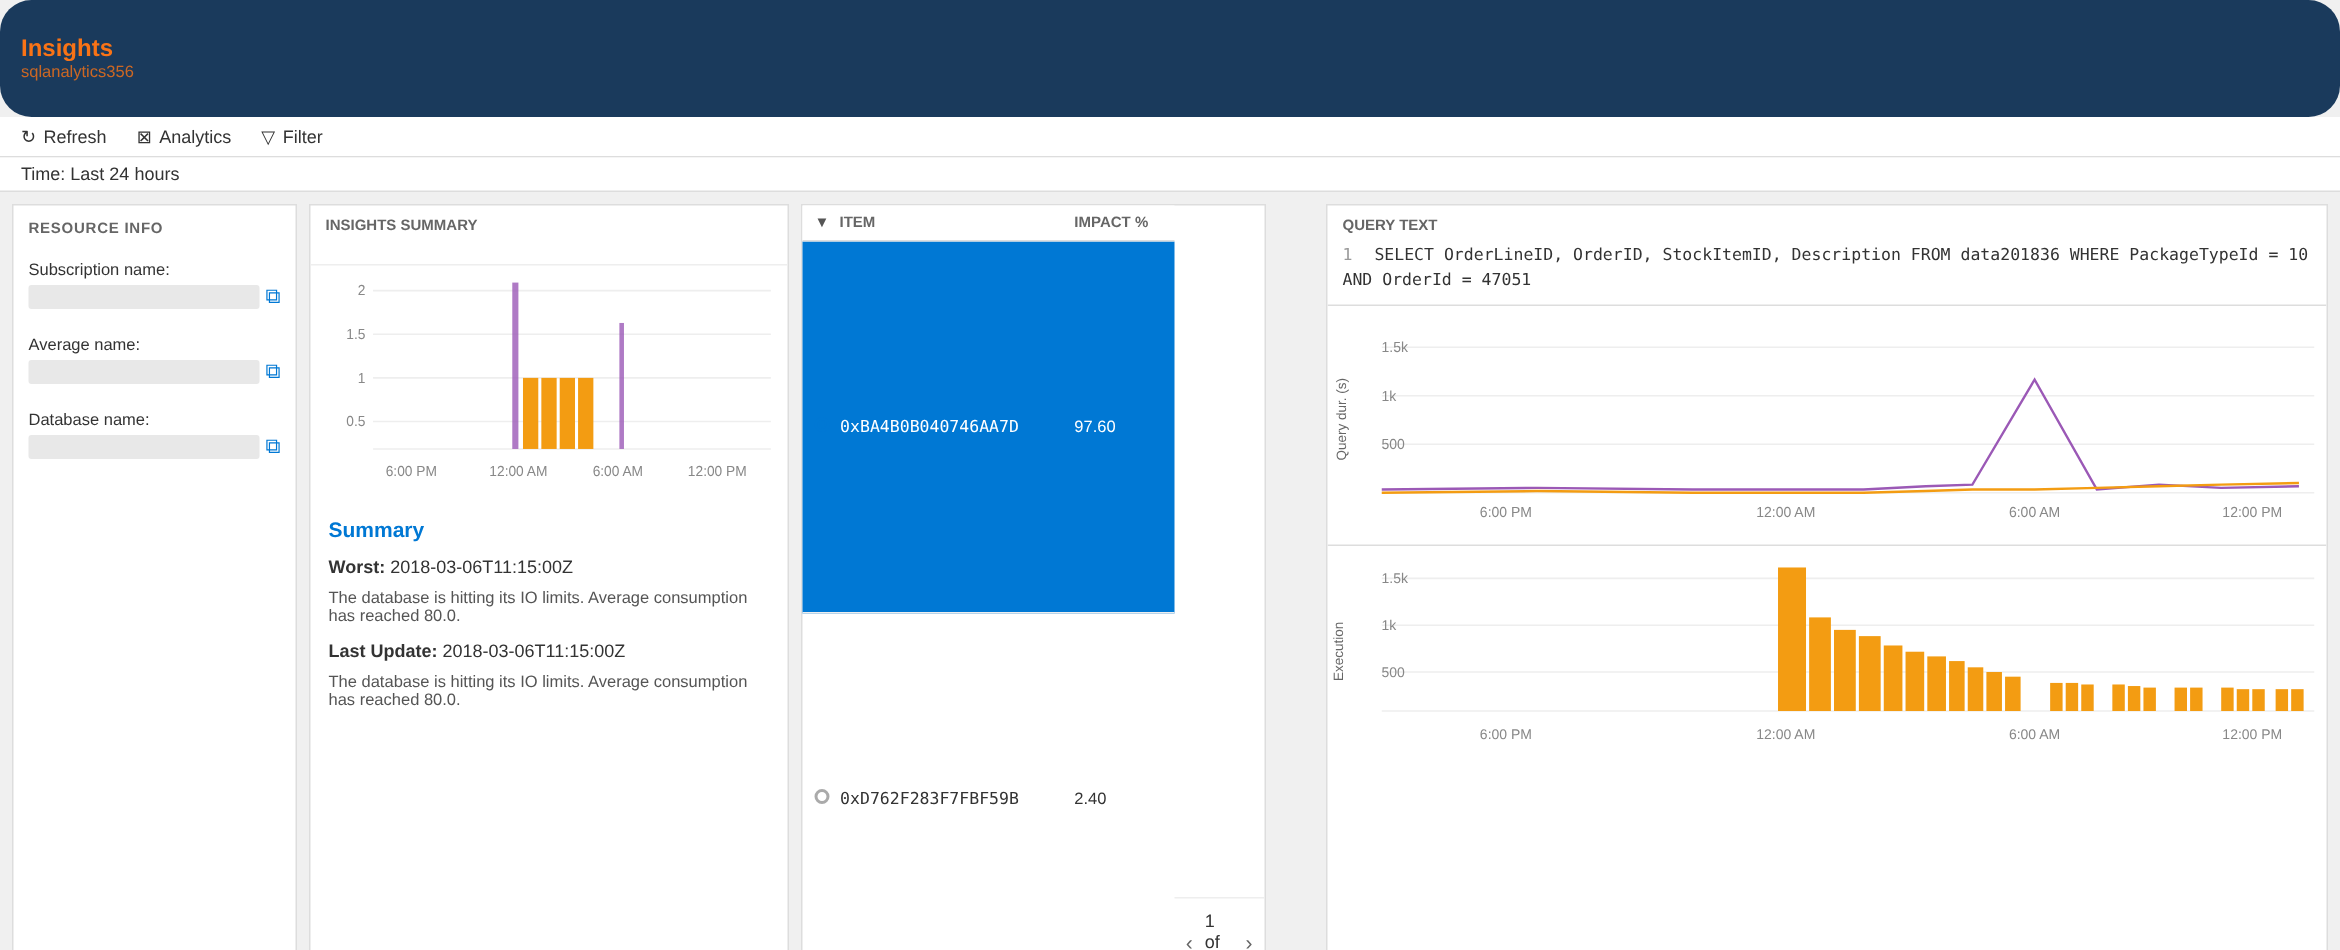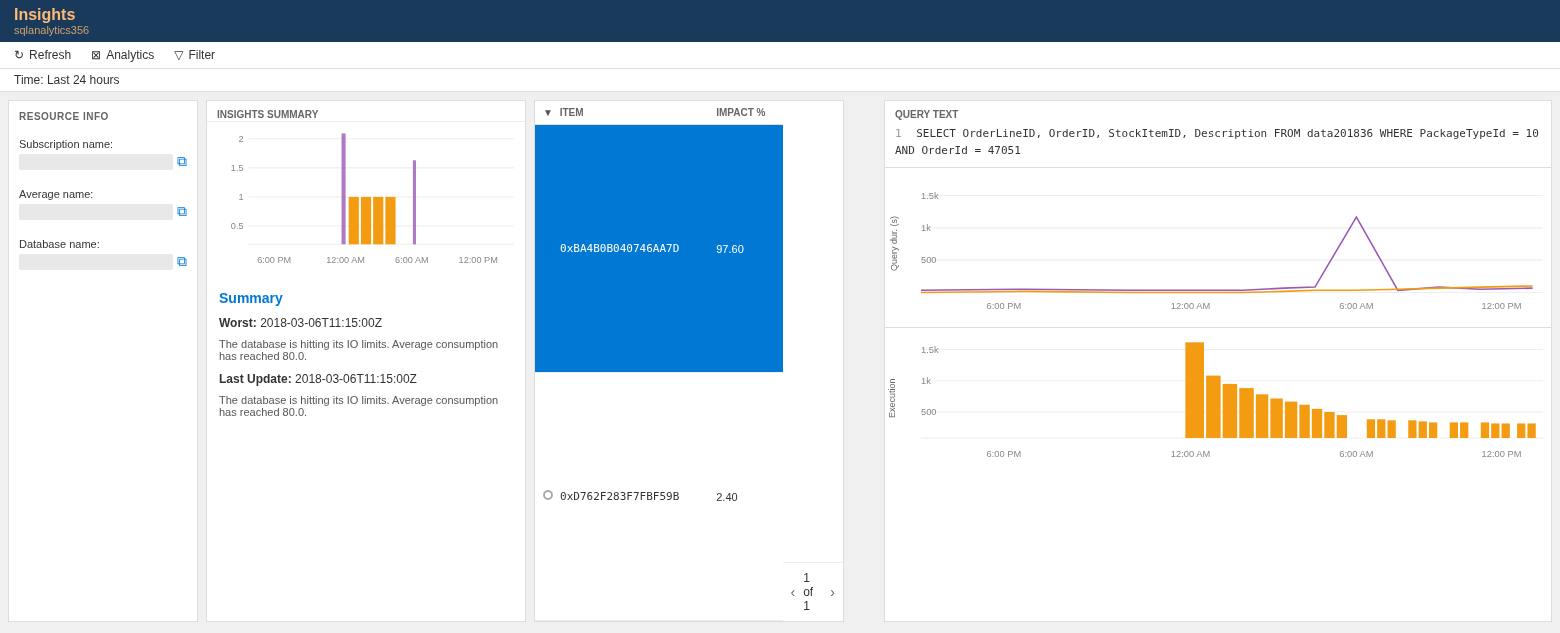--- a/index.html
+++ b/index.html
@@ -1,19 +1,19 @@
 <!DOCTYPE html>
 <html><head>
   <meta charset="utf-8">
   <style>
     * { box-sizing: border-box; margin: 0; padding: 0; }
     body { font-family: 'Segoe UI', Arial, sans-serif; font-size: 12px; background: #f0f0f0; color: #333; }
 
     
-    .header { background: #1a3a5c; color: #fdba74; padding: 6px 14px; }
+    .header { background: #1a3a5c; color: #f97316; padding: 24px 14px; border-radius: 21px; }
     .header-title { font-size: 16px; font-weight: 600; }
     .header-sub { font-size: 11px; opacity: 0.8; }
 
     
     .toolbar { background: white; border-bottom: 1px solid #ddd; padding: 6px 14px; display: flex; align-items: center; gap: 20px; }
     .toolbar-btn { display: flex; align-items: center; gap: 5px; cursor: pointer; color: #333; font-size: 12px; background: none; border: none; }
 
     
     .timebar { background: white; border-bottom: 1px solid #ddd; padding: 4px 14px; font-size: 12px; color: #333; }
 
@@ -24,21 +24,21 @@
     .resource-info { background: white; border: 1px solid #ddd; width: 190px; min-width: 190px; padding: 10px; display: flex; flex-direction: column; gap: 10px; }
     .section-title { font-size: 10px; font-weight: 700; color: #666; text-transform: uppercase; letter-spacing: 0.5px; margin-bottom: 6px; }
     .resource-field { margin-bottom: 8px; }
     .resource-field label { font-size: 11px; color: #333; display: block; margin-bottom: 3px; }
     .resource-field-row { display: flex; align-items: center; gap: 4px; }
     .field-value { background: #e8e8e8; height: 16px; border-radius: 2px; flex: 1; }
     .edit-icon { color: #0078d4; cursor: pointer; font-size: 14px; }
 
     
     .insights-summary { background: white; border: 1px solid #ddd; width: 320px; min-width: 320px; display: flex; flex-direction: column; overflow: hidden; }
-    .panel-header { font-size: 10px; font-weight: 700; color: #666; text-transform: uppercase; padding: 8px 10px 1px; border-bottom: 1px solid #eee; }
+    .panel-header { font-size: 10px; font-weight: 700; color: #666; text-transform: uppercase; padding: 8px 10px 20px; border-bottom: 1px solid #eee; }
 
     
     .chart-area { padding: 6px 6px 2px; height: 160px; position: relative; }
     svg.chart { width: 100%; height: 140px; }
 
     
     .summary-content { padding: 8px 12px; font-size: 12px; flex: 1; overflow-y: auto; }
     .summary-title { color: #0078d4; font-size: 14px; font-weight: 600; margin-bottom: 8px; }
     .summary-row { margin-bottom: 6px; line-height: 1.5; }
     .summary-label { font-weight: 700; }

